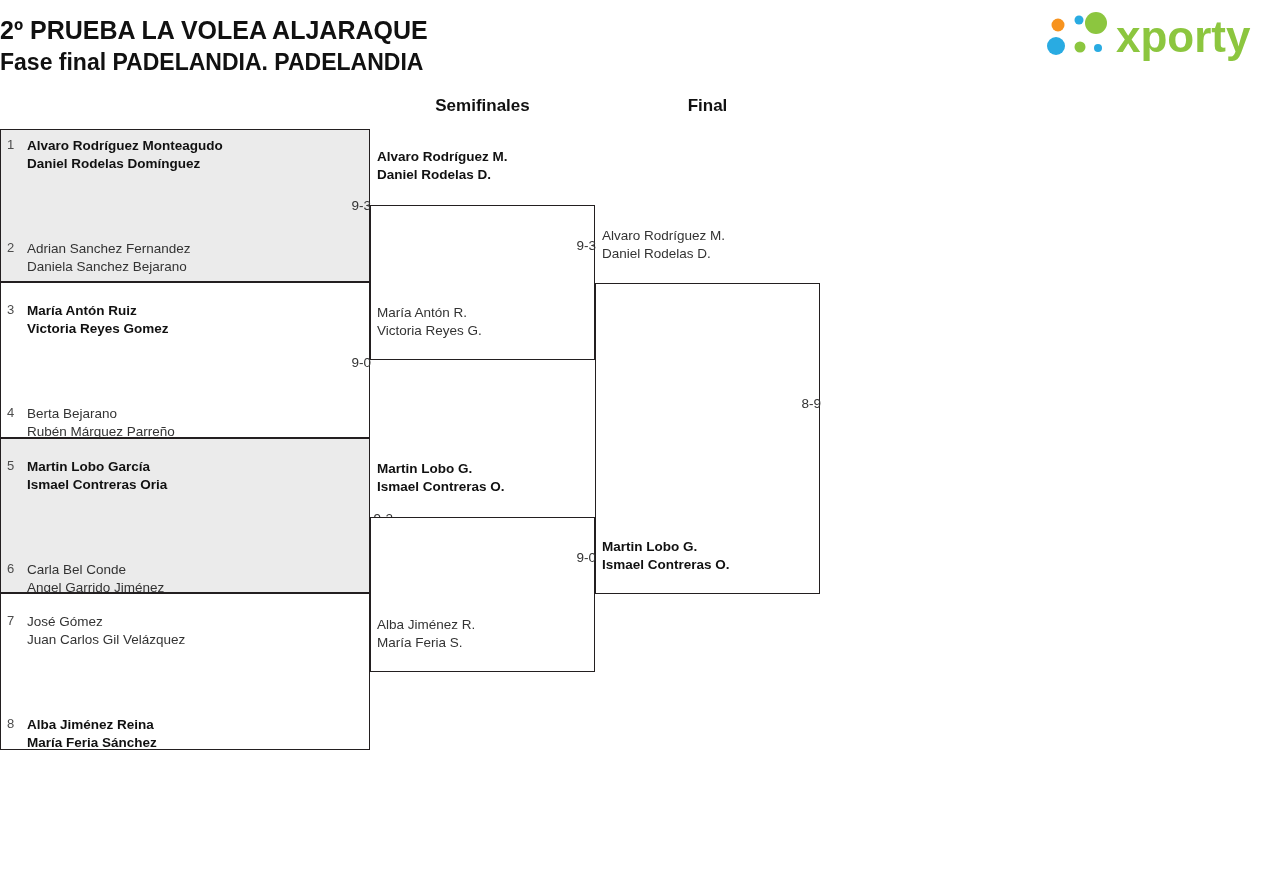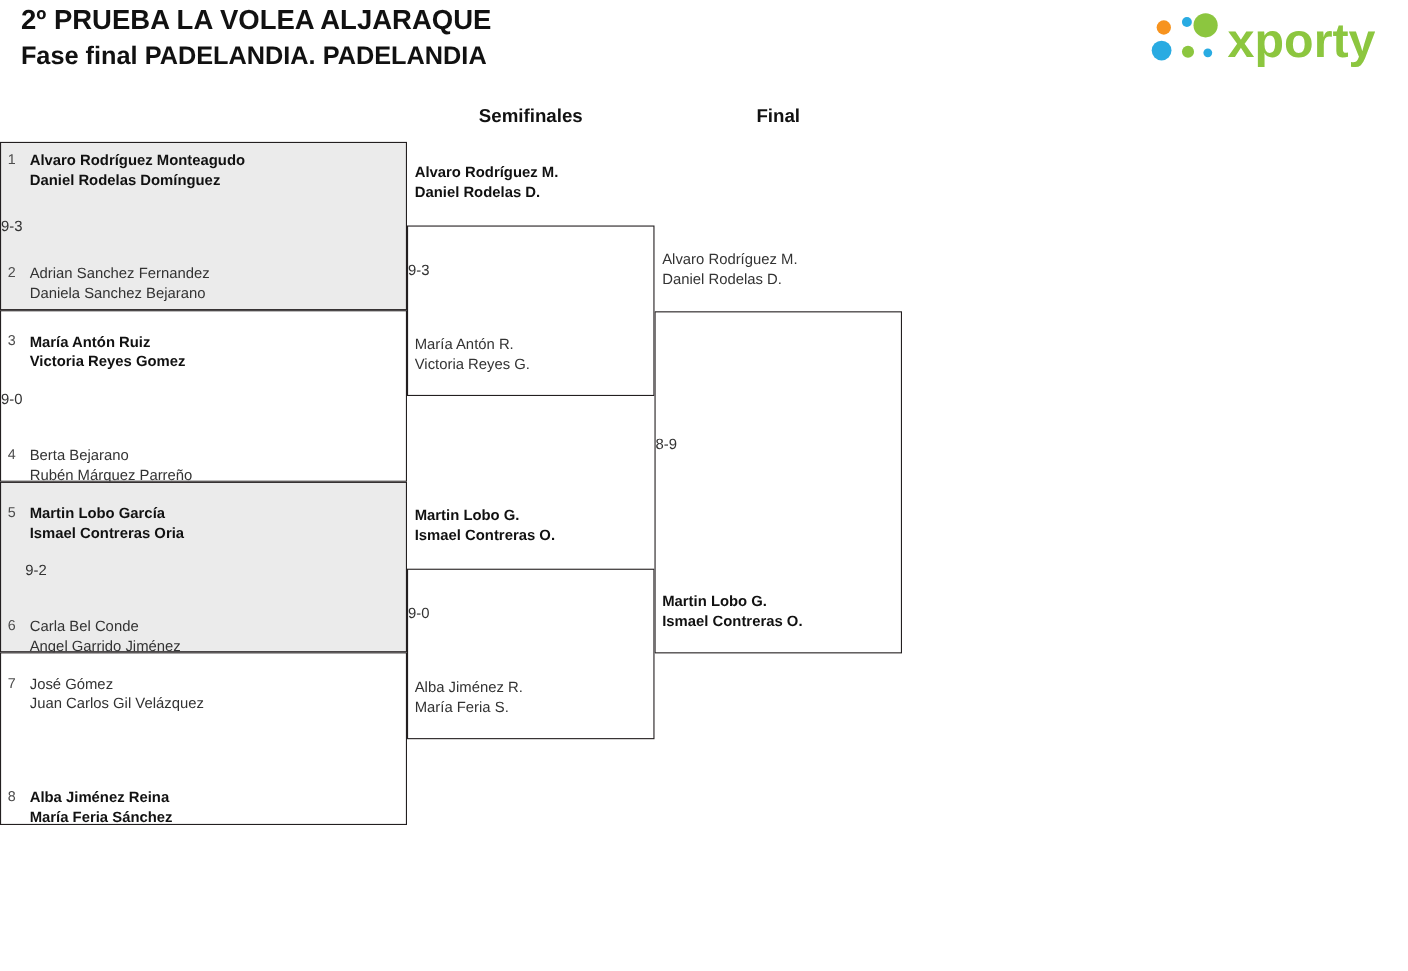--- a/index.html
+++ b/index.html
@@ -9,23 +9,22 @@
     background: #ffffff;
     font-family: "Liberation Sans", sans-serif;
     color: #1a1a1a;
     overflow: hidden;
   }
   #root { position: relative; width: 1280px; height: 883px; }
 
   
   .title-block {
     position: absolute;
-    left: 0; top: 2px;
+    left: 0; top: 14px;
     width: 900px;
-    padding-left: 19px;
   }
   .title-line1 {
     font-size: 25px;
     font-weight: bold;
     line-height: 32px;
     color: #111111;
     white-space: nowrap;
   }
   .title-line2 {
     font-size: 23px;
@@ -78,21 +77,21 @@
     line-height: 18px;
     white-space: nowrap;
   }
   .team.win { font-weight: bold; color: #111111; }
   .team.lose { font-weight: normal; color: #333333; }
 
   .score {
     position: absolute;
     font-size: 13.5px;
     color: #333333;
-    text-align: left;
+    text-align: right;
     white-space: nowrap;
   }
 
   
   .teamblock {
     position: absolute;
     font-size: 13.5px;
     line-height: 18px;
     white-space: nowrap;
   }

